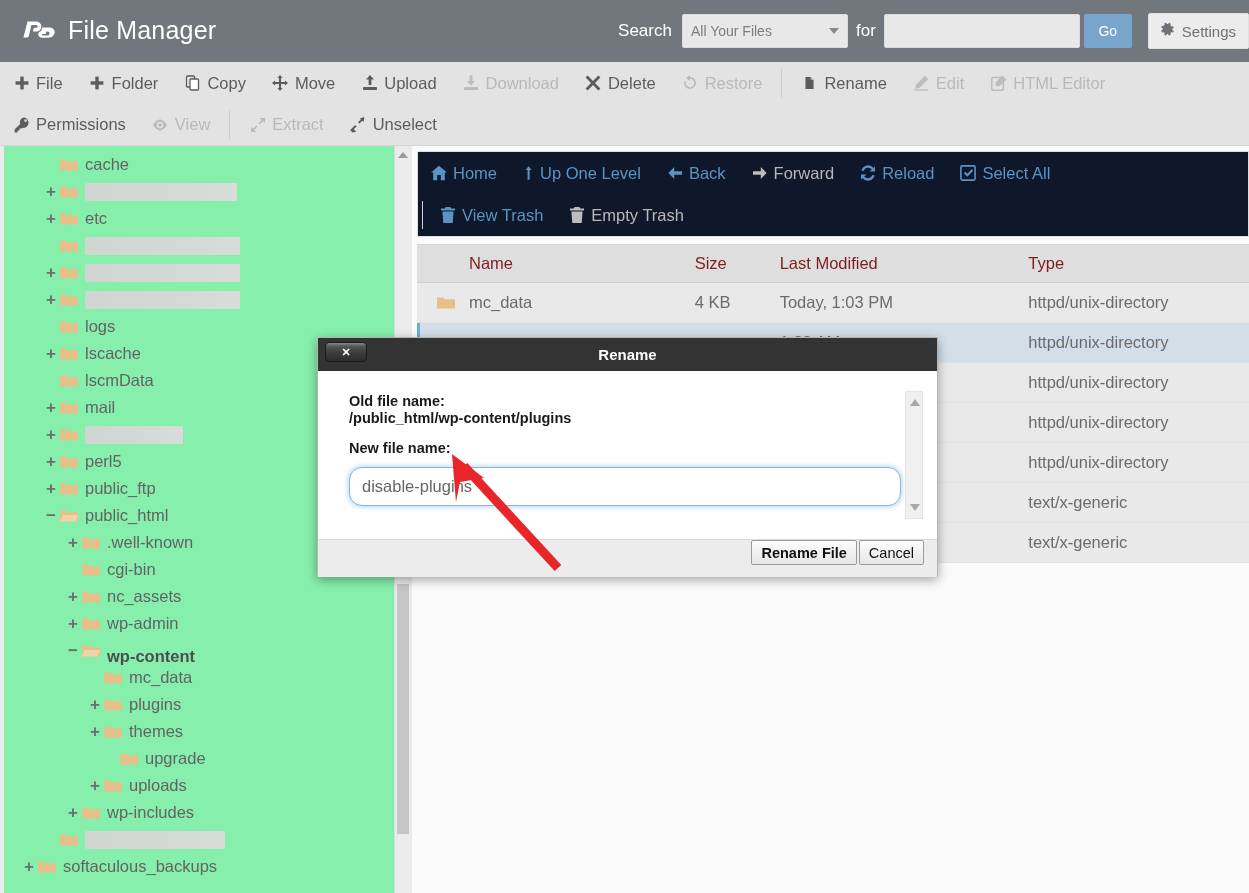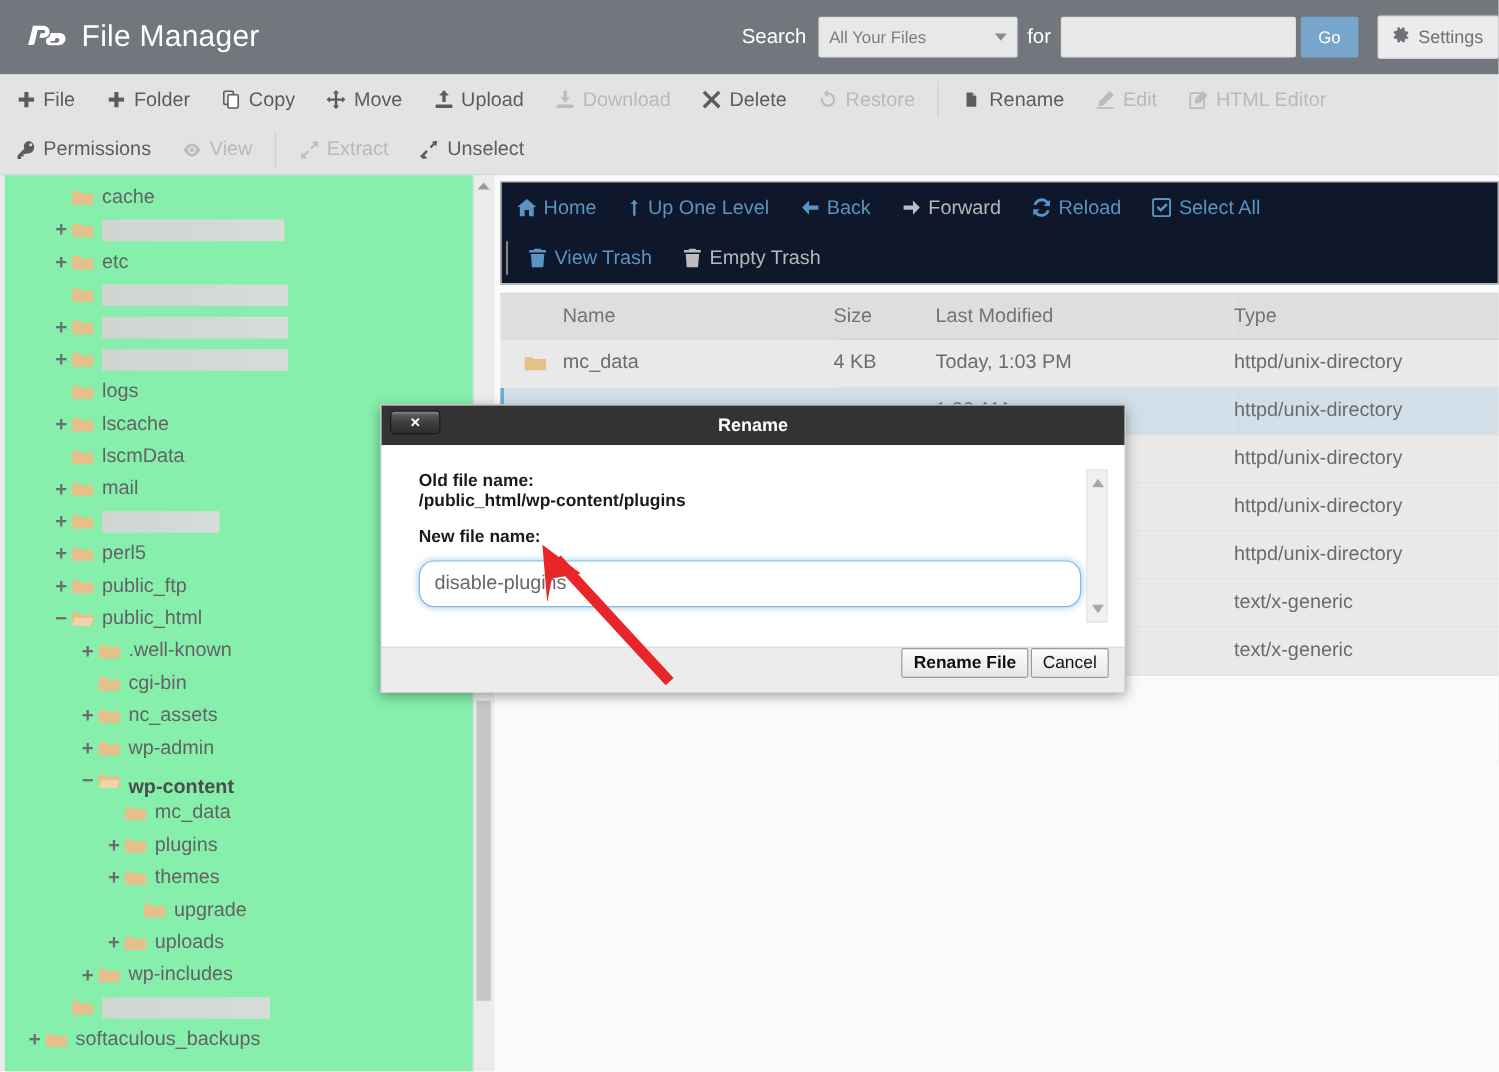--- a/index.html
+++ b/index.html
@@ -226,21 +226,21 @@
 
   
   .ftable {
     position: absolute; left: 5px; top: 98px;
     width: 860px;
     border-collapse: collapse;
     font-size: 16.5px;
   }
   .ftable th {
     background: #dedede;
-    color: #737373;
+    color: #7f1d1d;
     font-weight: normal;
     text-align: left;
     height: 38px;
     padding: 0 0 0 0;
     border-bottom: 1px solid #d0d0d0;
     border-top: 1px solid #d7d7d7;
     font-size: 16.5px;
   }
   .ftable td {
     height: 40px;

